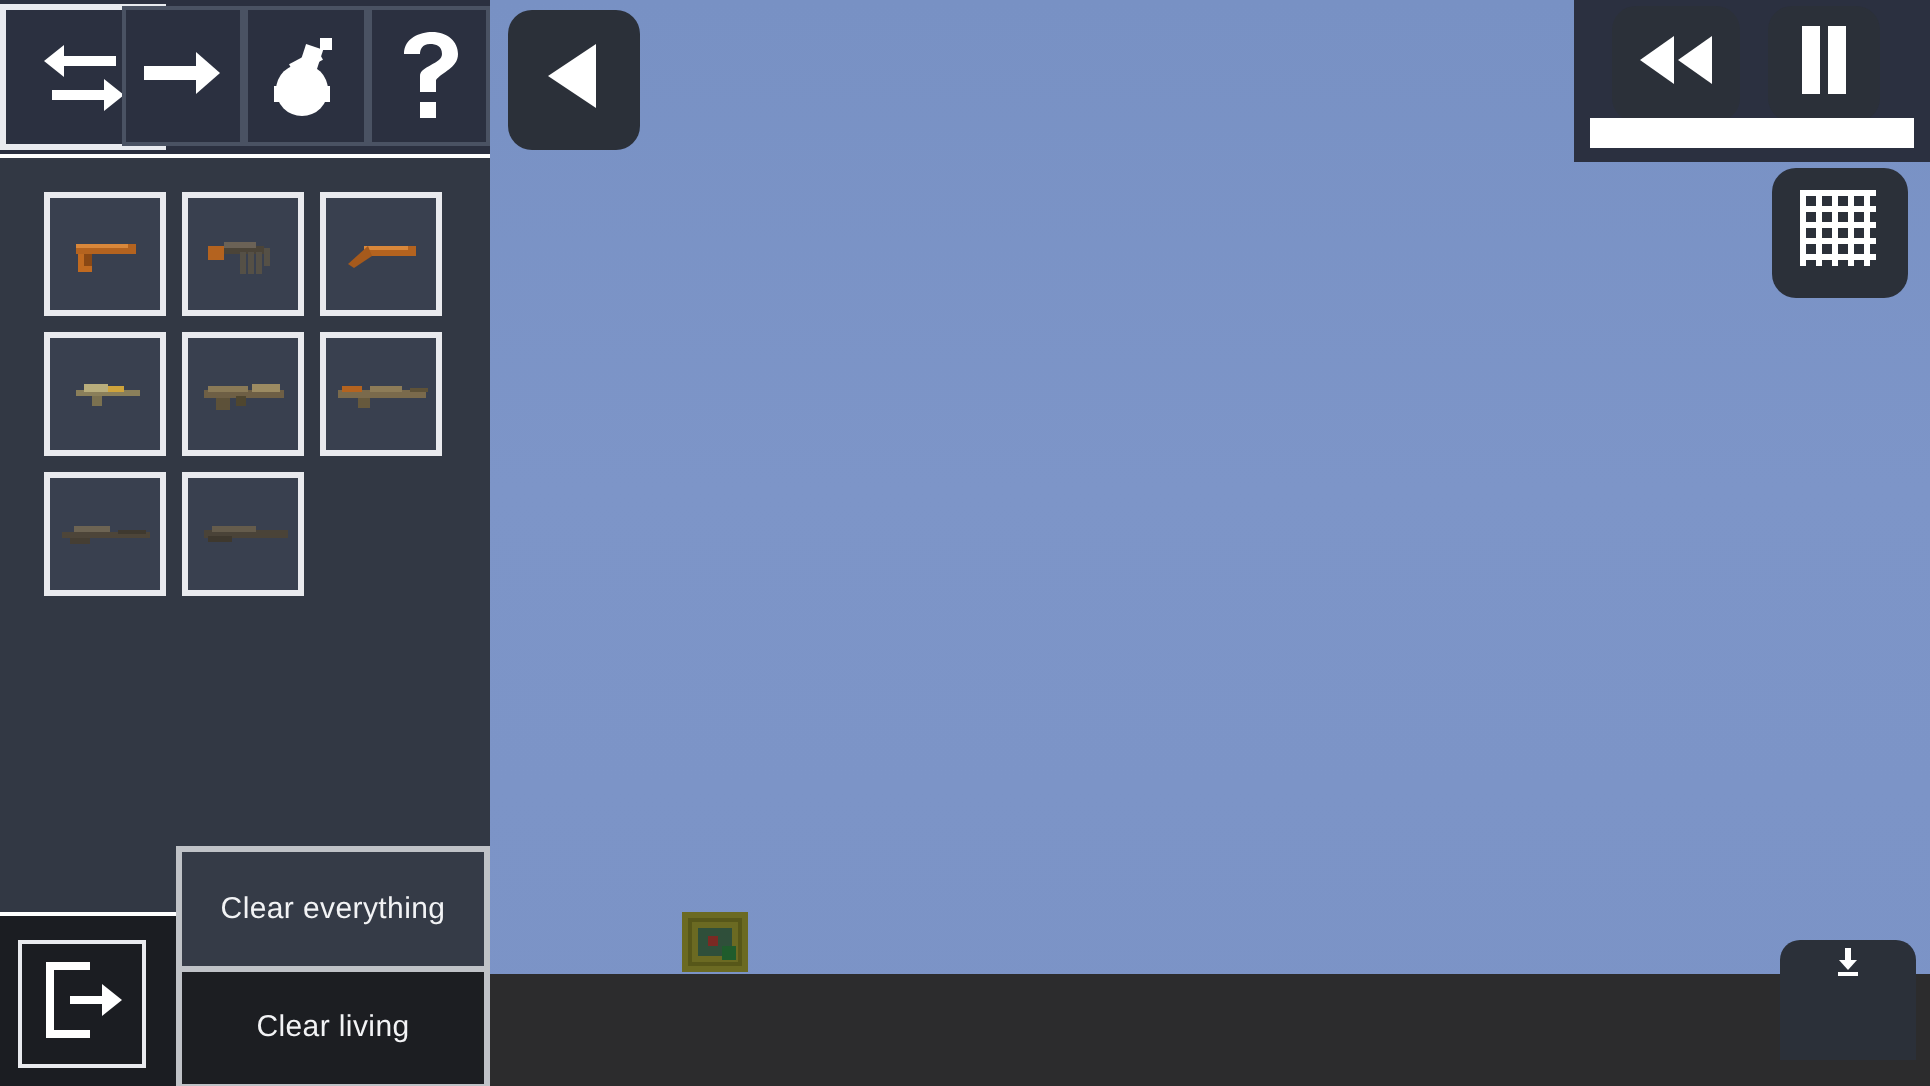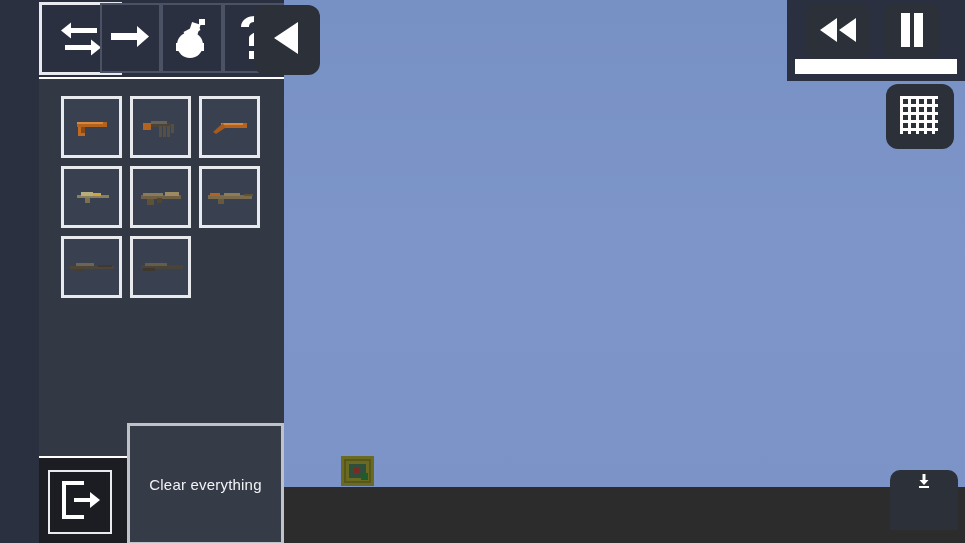--- a/index.html
+++ b/index.html
@@ -31,21 +31,20 @@
     position:absolute; inset:5px;
     background:#2f4f3a;
   }
   .crate-dot-red { position:absolute; left:5px; top:4px; width:5px; height:5px; background:#7a2a23; }
   .crate-dot-grn { position:absolute; left:12px; top:9px; width:7px; height:7px; background:#1f5c2c; }
 
   
   .left-panel {
     position:absolute; left:0; top:0; width:245px; height:543px;
     background:#323844;
-    margin-left:39px;
   }
   .panel-divider {
     position:absolute; left:0; width:245px; height:2px; background:#fff;
   }
 
   
   .toolbar {
     position:absolute; left:0; top:0; width:245px; height:77px;
     background:#2b3040;
     display:flex; align-items:flex-start;
@@ -312,20 +311,23 @@
               <rect x="16" y="19" width="20" height="4"></rect>
               <polygon points="32,13 32,29 42,21"></polygon>
             </g>
           </svg>
         </span>
       </div>
 
       <div class="clear-stack">
         <div class="clear-btn hover">
           <span>Clear everything</span>
+        </div>
+        <div class="clear-btn normal">
+          <span>Clear living</span>
         </div>
       </div>
     </div>
   </div>
 
   <div class="rounded-btn" id="back-button">
     <span>
       <svg width="34" height="36" viewBox="0 0 34 36">
         <polygon points="28,2 28,34 4,18" fill="#ffffff"></polygon>
       </svg>

